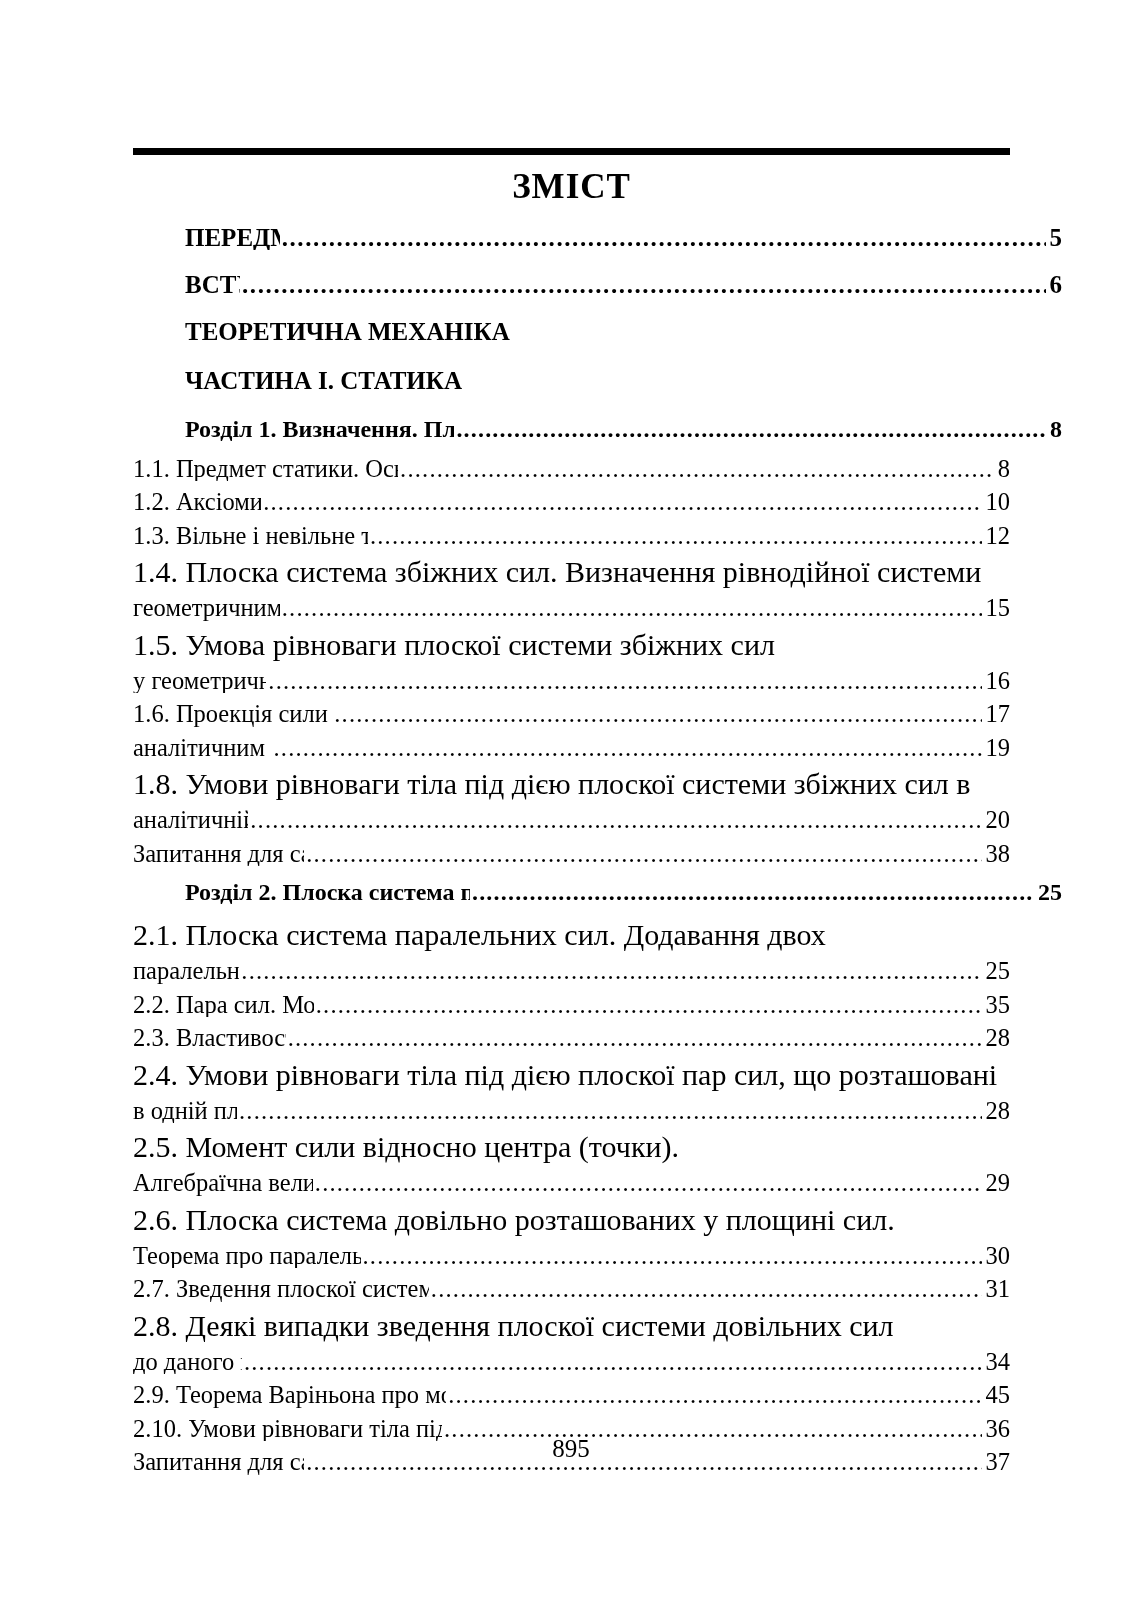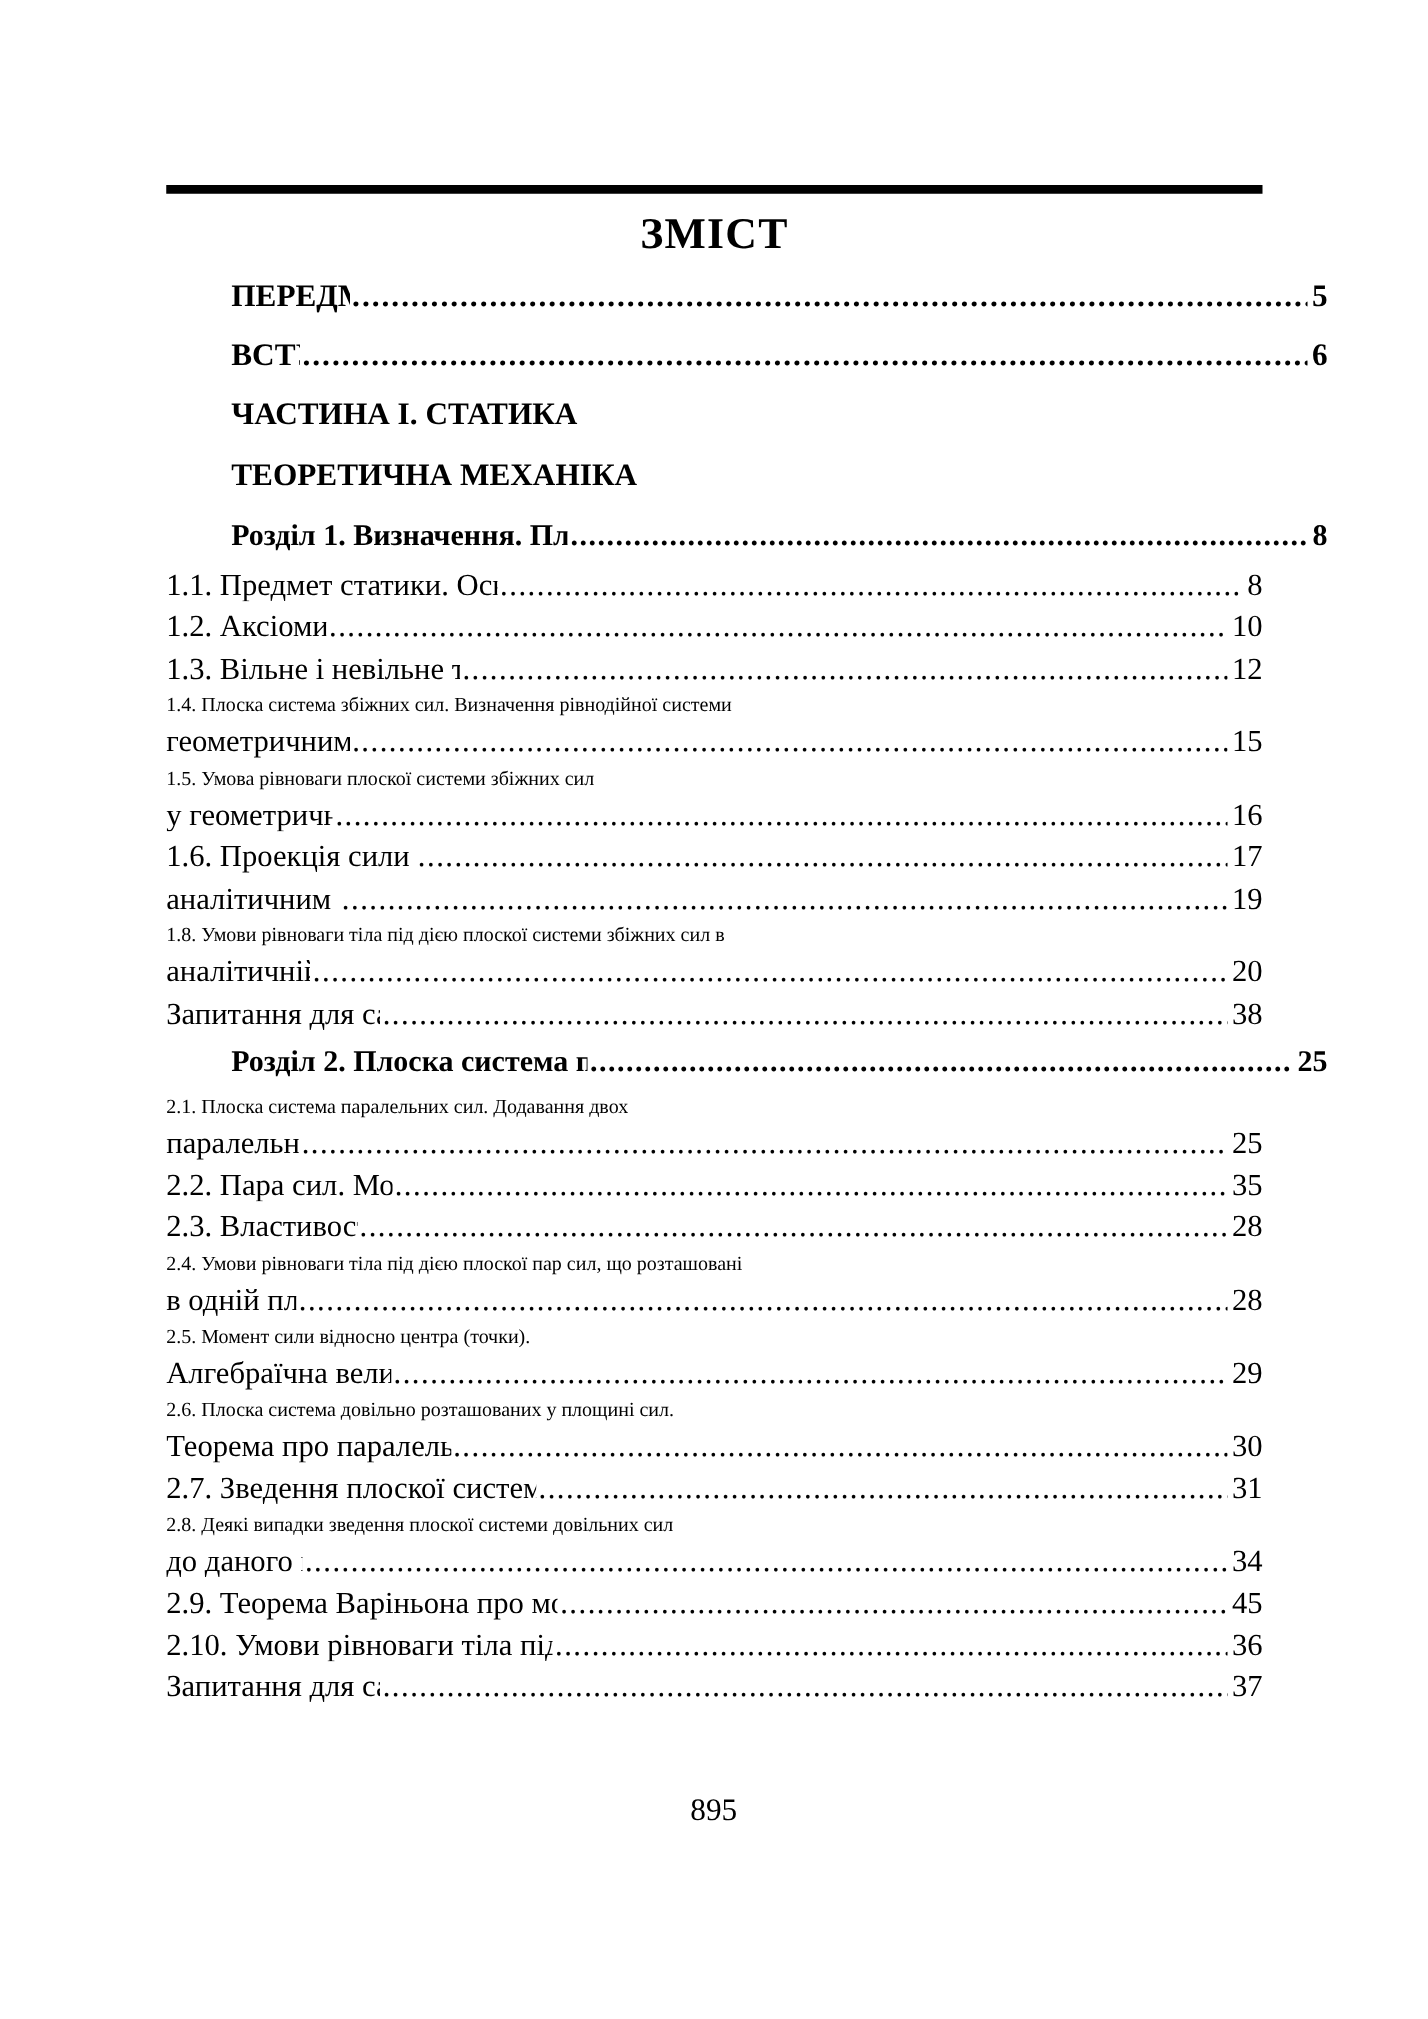--- a/index.html
+++ b/index.html
@@ -117,21 +117,21 @@
   
   .section-row {
     font-size: 24.5px;
     font-weight: normal;
     line-height: 1.0;
     margin-bottom: 9px;
   }
 
   
   .section-wrap-first {
-    font-size: 16px;
+    font-size: 30px;
     line-height: 1.0;
     margin-bottom: 9px;
     white-space: nowrap;
   }
 
   .footer-page {
     position: absolute;
     left: 0;
     top: 1435px;
     width: 1142px;
@@ -155,22 +155,22 @@
       <span class="toc-dots"></span>
       <span class="toc-page">5</span>
     </div>
 
     <div class="front-entry toc-row">
       <span class="toc-label">ВСТУП</span>
       <span class="toc-dots"></span>
       <span class="toc-page">6</span>
     </div>
 
+    <div class="part-heading">ТЕОРЕТИЧНА МЕХАНІКА</div>
     <div class="part-heading">ЧАСТИНА I. СТАТИКА</div>
-    <div class="part-heading">ТЕОРЕТИЧНА МЕХАНІКА</div>
 
     <div class="chapter-row toc-row">
       <span class="toc-label">Розділ 1. Визначення. Плоска система збіжних сил</span>
       <span class="toc-dots"></span>
       <span class="toc-page">8</span>
     </div>
 
     <div class="section-row toc-row">
       <span class="toc-label">1.1. Предмет статики. Основні поняття і визначення</span>
       <span class="toc-dots"></span>

